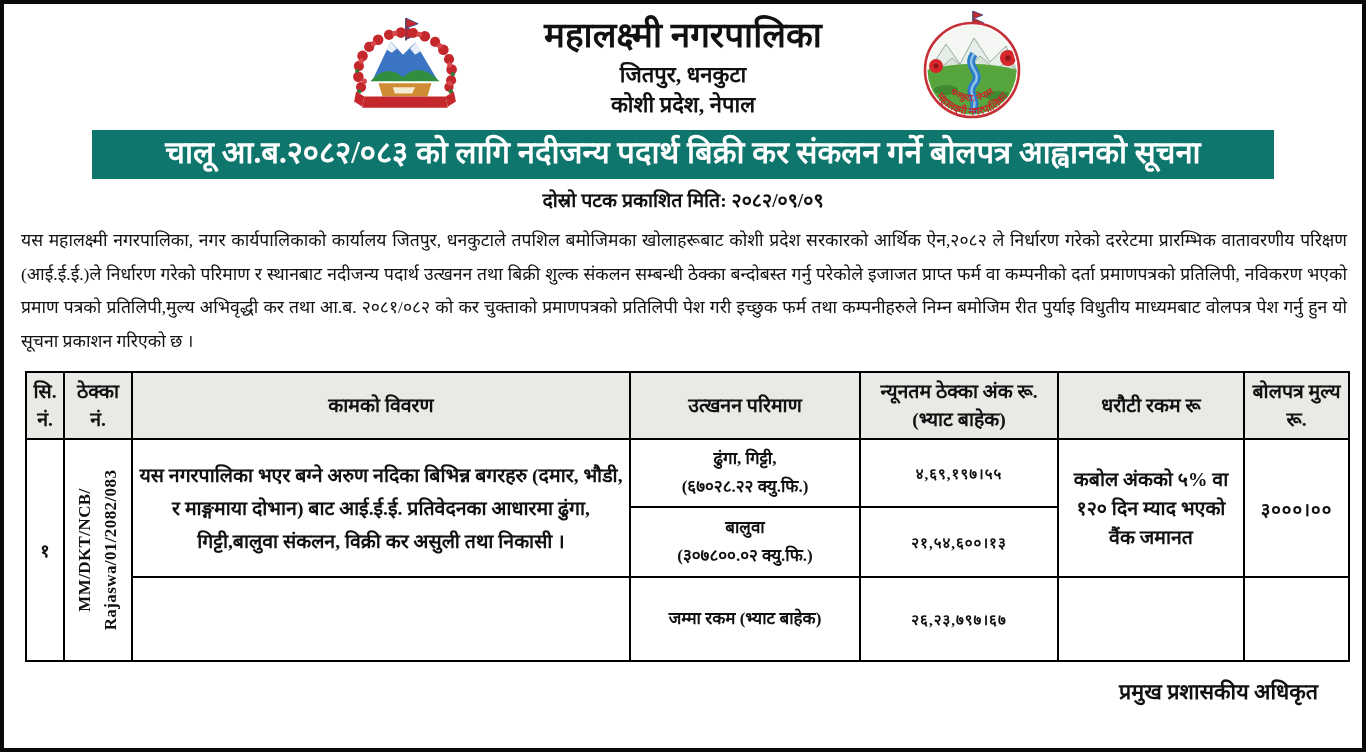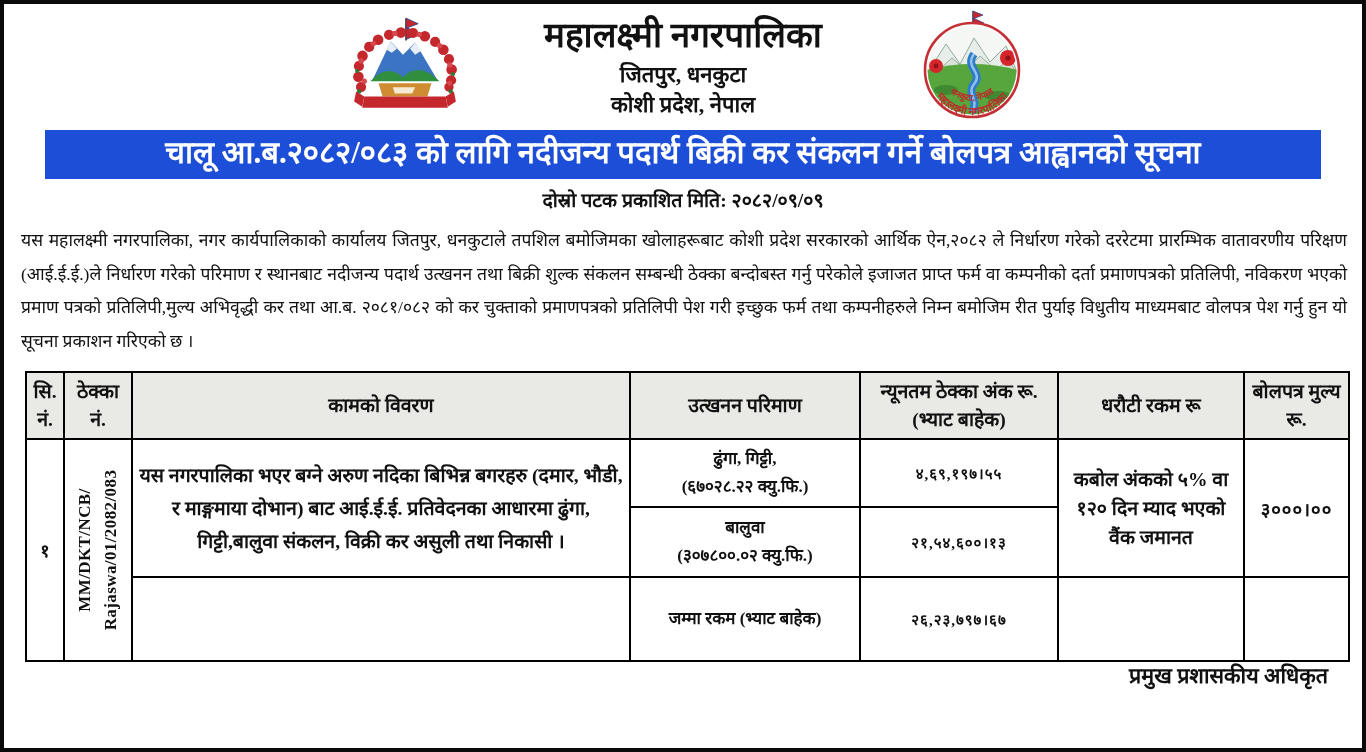--- a/index.html
+++ b/index.html
@@ -12,21 +12,21 @@
   .hdr{text-align:center;padding-top:13px;}
   .hdr-org{font-size:35px;font-weight:bold;line-height:37px;}
   .hdr-office{font-size:30px;font-weight:bold;line-height:32px;margin-top:11px;}
   .hdr-place{font-size:22px;font-weight:bold;line-height:23px;margin-top:9px;}
   .hdr-prov{font-size:22px;font-weight:bold;line-height:23px;margin-top:7px;}
   .logo{position:absolute;}
   .logo-left{left:344px;top:12px;width:114px;height:102px;}
   .logo-right{left:911px;top:6px;width:114px;height:112px;}
   
   .banner{
-    margin:14px auto 0;width:1276px;background:#1d4ed8;color:#fff;
+    margin:14px auto 0;width:1182px;background:#0f766e;color:#fff;
     text-align:center;font-size:31px;font-weight:bold;padding:6px 0 9px;line-height:34px;
   }
   .publish{text-align:center;font-size:19.5px;font-weight:bold;margin-top:10px;line-height:24px;}
   
   .para{
     margin:11px 15px 0 17px;font-size:17.5px;font-weight:400;
     line-height:33.5px;text-align:justify;
   }
   
   table.main{border-collapse:collapse;table-layout:fixed;margin:13px 0 0 21px;width:1109px;}
@@ -45,21 +45,21 @@
     transform:translate(-50%,-50%) rotate(-90deg);
     white-space:nowrap;font-size:17px;font-weight:600;line-height:1.55;letter-spacing:.4px;
     text-align:center;
   }
   td.desc{font-size:19.5px;line-height:33px;padding:4px 18px;}
   td.qty{font-size:17px;line-height:28px;}
   td.amt{font-size:15px;letter-spacing:1px;}
   td.deposit{font-size:19.5px;line-height:29px;padding:4px 14px;}
   td.price{font-size:18.5px;letter-spacing:1px;}
   
-  .footer{text-align:right;padding-right:34px;font-size:21.5px;font-weight:bold;line-height:28px;}
+  .footer{margin-top:16px;text-align:right;padding-right:44px;font-size:21.5px;font-weight:bold;line-height:28px;}
 </style>
 </head>
 <body>
 
 <div class="page">
 
   <div class="logo logo-left">
     <svg viewBox="0 0 112 100" width="114" height="102">
 
       <line x1="57" y1="2" x2="57" y2="24" stroke="#5a3a1a" stroke-width="1.6"></line>

